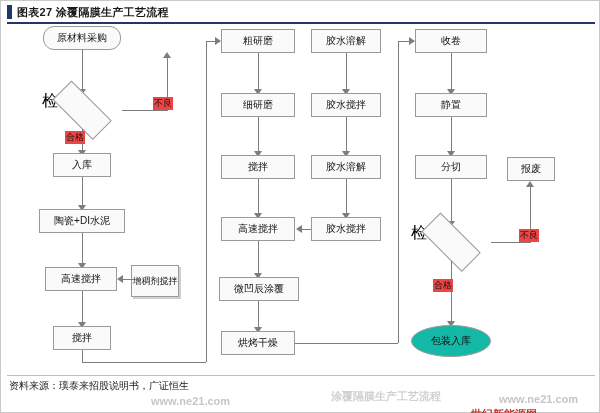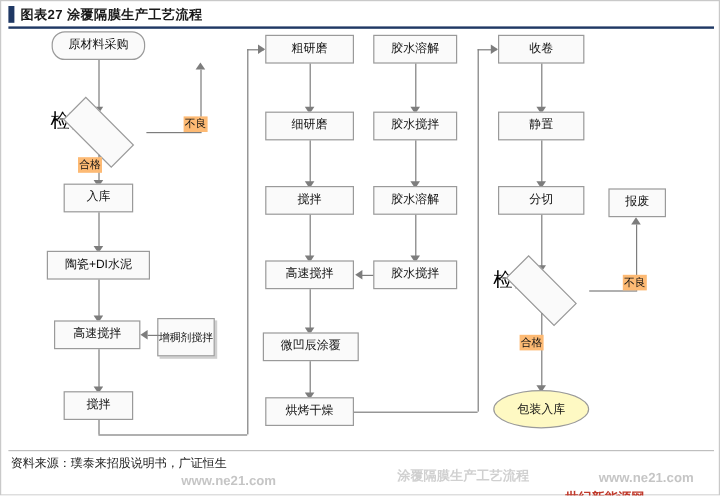--- a/index.html
+++ b/index.html
@@ -61,38 +61,38 @@
     width:70.7%;height:70.7%;
     transform:translate(-50%,-50%) rotate(45deg);
     border:1px solid #9a9a9a;
     background:#fafafa;
     box-sizing:border-box;
   }
   .ellipse{
     position:absolute;
     box-sizing:border-box;
     border:1px solid #9a9a9a;
-    background:#fef9c3;
+    background:#14b8a6;
     border-radius:50%;
     display:flex;align-items:center;justify-content:center;
     font-size:10px;color:#111;
   }
   
   .ln{ position:absolute;background:#7d7d7d; }
   .ln.h{ height:1px; }
   .ln.v{ width:1px; }
   .arrow{
     position:absolute;width:0;height:0;
   }
   .arrow.down{ border-left:4px solid transparent;border-right:4px solid transparent;border-top:6px solid #7d7d7d; }
   .arrow.up{ border-left:4px solid transparent;border-right:4px solid transparent;border-bottom:6px solid #7d7d7d; }
   .arrow.left{ border-top:4px solid transparent;border-bottom:4px solid transparent;border-right:6px solid #7d7d7d; }
   .arrow.right{ border-top:4px solid transparent;border-bottom:4px solid transparent;border-left:6px solid #7d7d7d; }
   .edge-label{
-    position:absolute;font-size:9px;color:#111;background:#fdba74;padding:0 1px;
+    position:absolute;font-size:9px;color:#111;background:#ef4444;padding:0 1px;
   }
   
   .wm{
     position:absolute;color:rgba(120,120,120,0.35);
     font-size:13px;font-weight:bold;pointer-events:none;white-space:nowrap;
   }
   .wm-red{
     position:absolute;color:#c0392b;font-size:11px;font-weight:bold;white-space:nowrap;margin-top:28px;
   }
   .wm-url{

